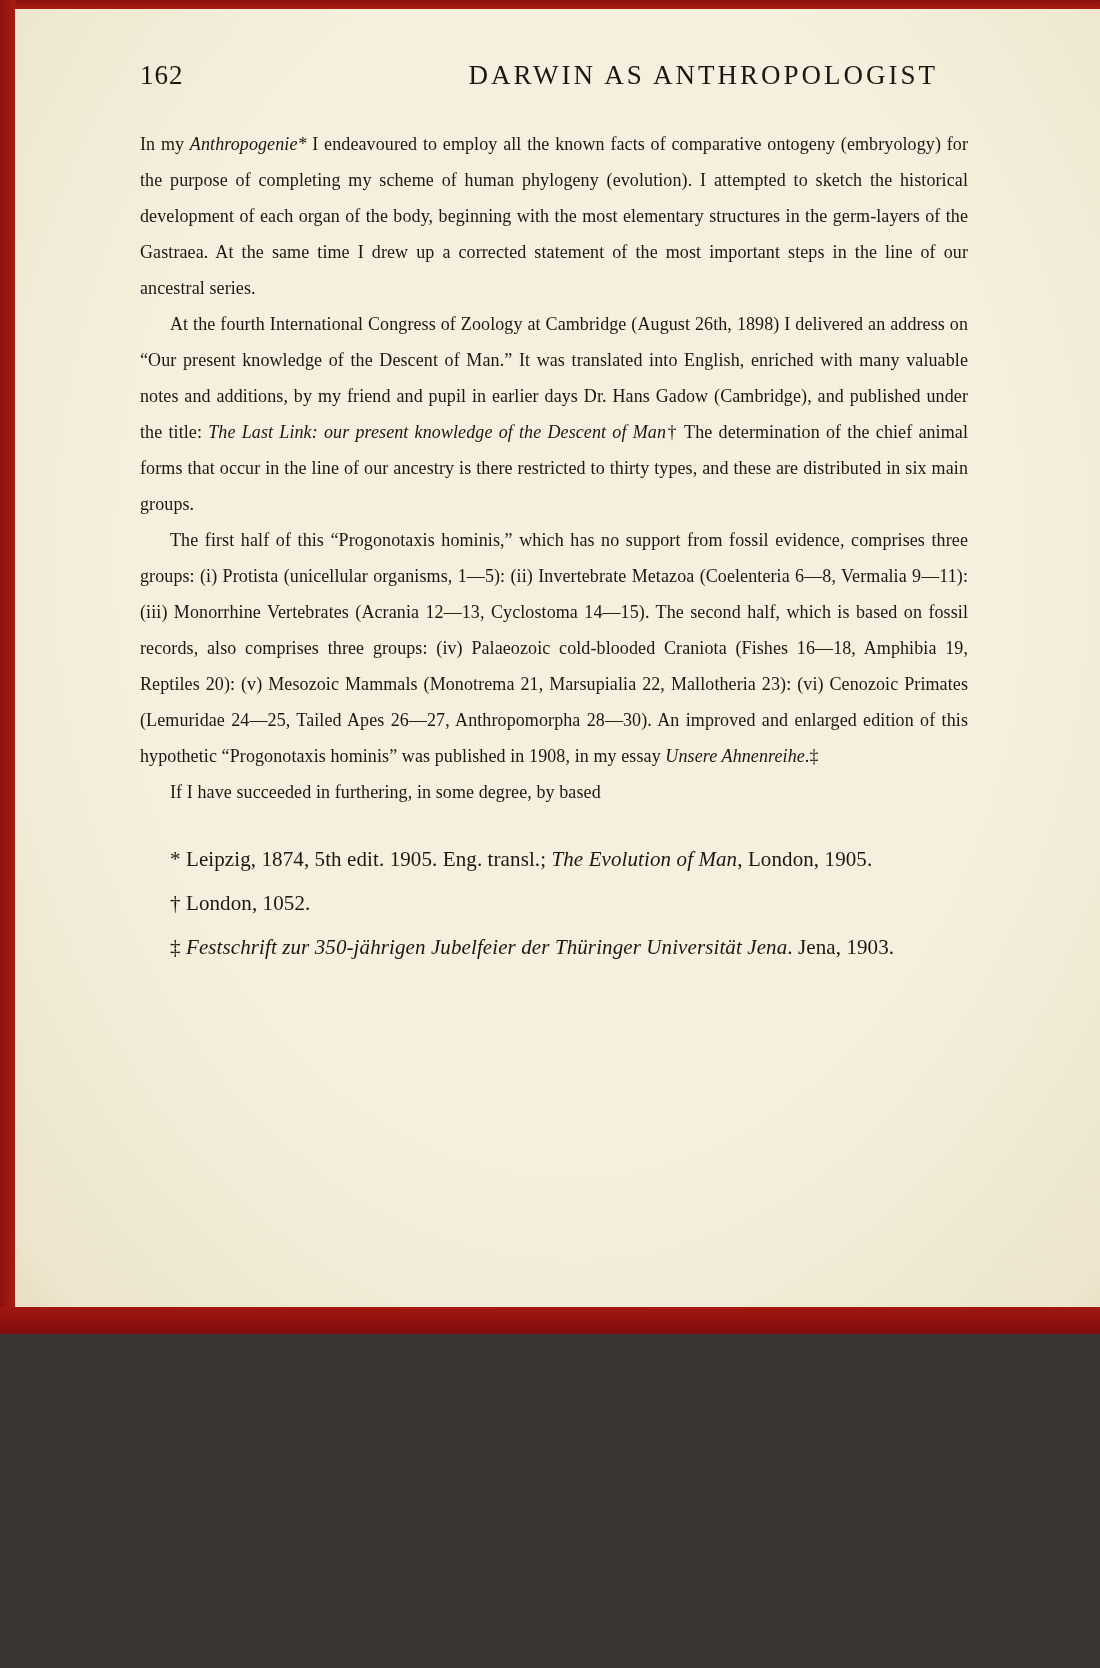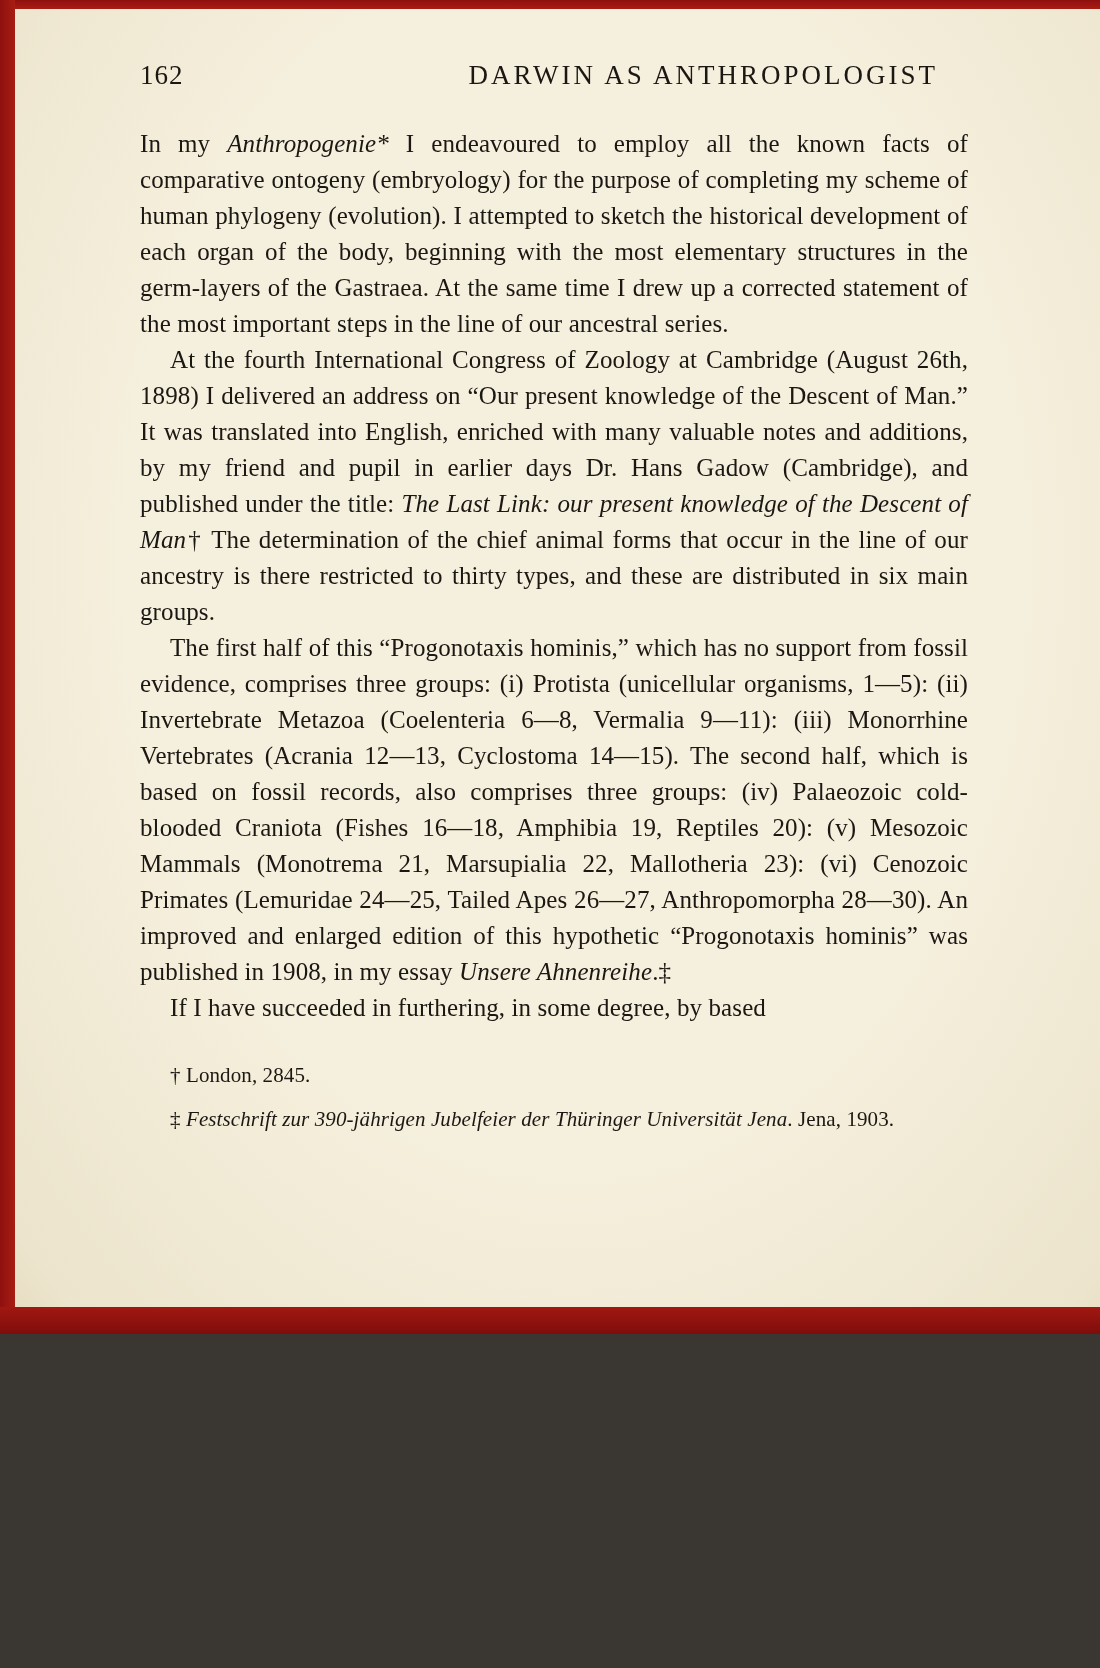--- a/index.html
+++ b/index.html
@@ -46,21 +46,21 @@
   .running-title {
     position: absolute;
     left: 0; right: 30px; top: 0;
     text-align: right;
     font-size: 27px;
     letter-spacing: 3px;
     white-space: nowrap;
   }
   .bodytext p.para {
     margin: 0;
-    font-size: 25px;
+    font-size: 18px;
     line-height: 36px;
     text-align: justify;
     text-indent: 30px;
     letter-spacing: 0.1px;
   }
   .bodytext p.para.no-indent { text-indent: 0; }
   .it { font-style: italic; }
   .footnotes {
     margin-top: 34px;
   }
@@ -95,21 +95,22 @@
       <p class="para"><span>At the fourth International Congress of Zoology at Cambridge (August 26th, 1898) I delivered an address on “Our present knowledge of the Descent of Man.”  It was translated into English, enriched with many valuable notes and additions, by my friend and pupil in earlier days Dr. Hans Gadow (Cambridge), and published under the title: </span><span class="it">The Last Link: our present knowledge of the Descent of Man</span><span>† The determination of the chief animal forms that occur in the line of our ancestry is there restricted to thirty types, and these are distributed in six main groups.</span></p>
 
       <p class="para"><span>The first half of this “Progonotaxis hominis,” which has no support from fossil evidence, comprises three groups: (i) Protista (unicellular organisms, 1—5): (ii) Invertebrate Metazoa (Coelenteria 6—8, Vermalia 9—11): (iii) Monorrhine Vertebrates (Acrania 12—13, Cyclostoma 14—15). The second half, which is based on fossil records, also comprises three groups: (iv) Palaeozoic cold-blooded Craniota (Fishes 16—18, Amphibia 19, Reptiles 20): (v) Mesozoic Mammals (Monotrema 21, Marsupialia 22, Mallotheria 23): (vi) Cenozoic Primates (Lemuridae 24—25, Tailed Apes 26—27, Anthropomorpha 28—30).  An improved and enlarged edition of this hypothetic “Progonotaxis hominis” was published in 1908, in my essay </span><span class="it">Unsere Ahnenreihe</span><span>.‡</span></p>
 
       <p class="para"><span>If I have succeeded in furthering, in some degree, by based</span></p>
 
     </div>
 
     <div class="footnotes">
 
+      <p class="fnote"><span>* Leipzig, 1874, 5th edit. 1905.  Eng. transl.; </span><span class="it">The Evolution of Man</span><span>, London, 1905.</span></p>
 
-      <p class="fnote"><span>† London, 2845.</span></p>
+      <p class="fnote"><span>† London, 1052.</span></p>
 
-      <p class="fnote"><span>‡ </span><span class="it">Festschrift zur 390-jährigen Jubelfeier der Thüringer Universität Jena</span><span>.  Jena, 1903.</span></p>
+      <p class="fnote"><span>‡ </span><span class="it">Festschrift zur 350-jährigen Jubelfeier der Thüringer Universität Jena</span><span>.  Jena, 1903.</span></p>
 
     </div>
 
   </div>
 </div>
 
 </body></html>

